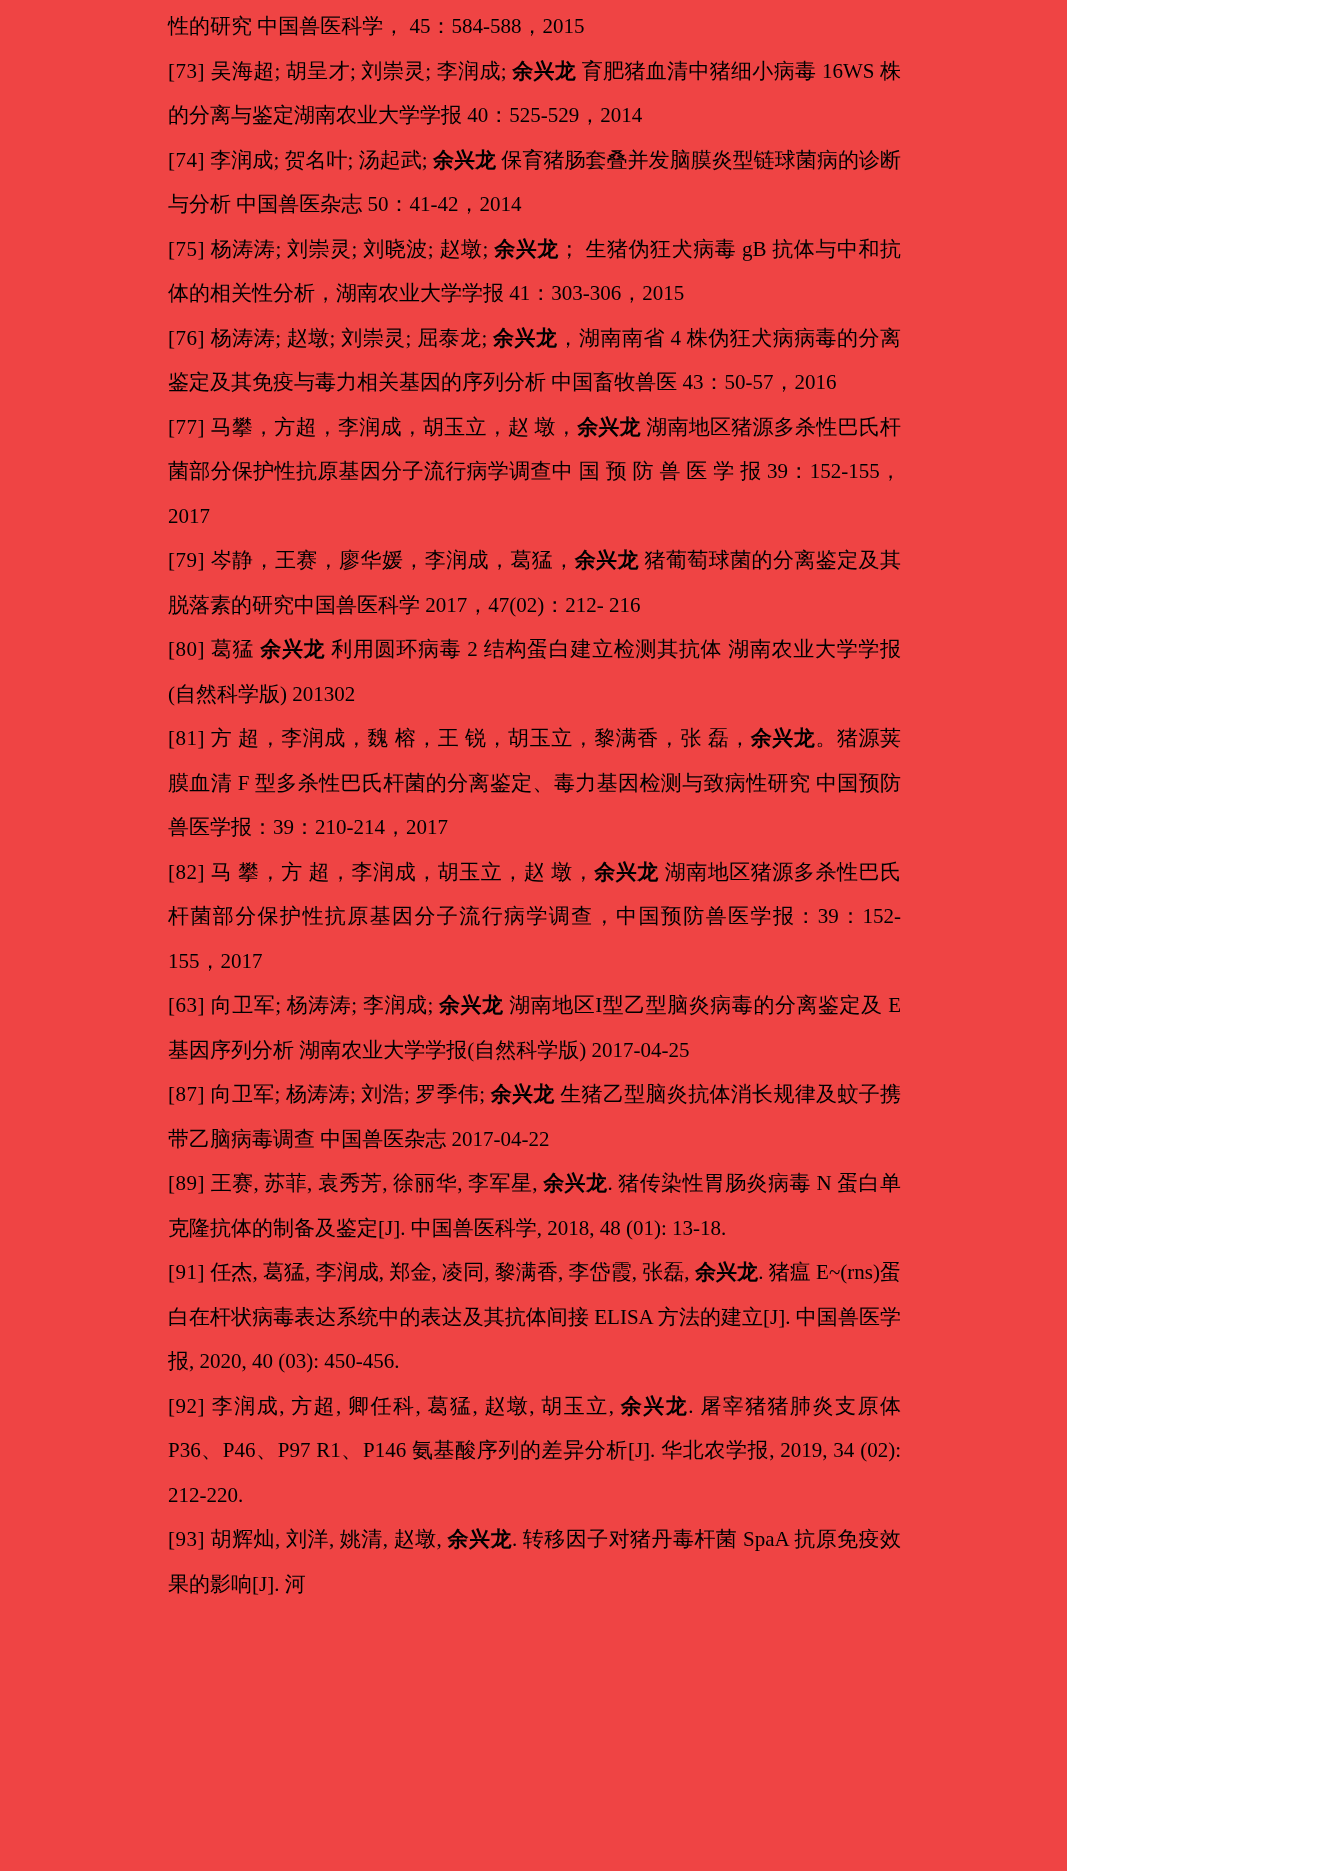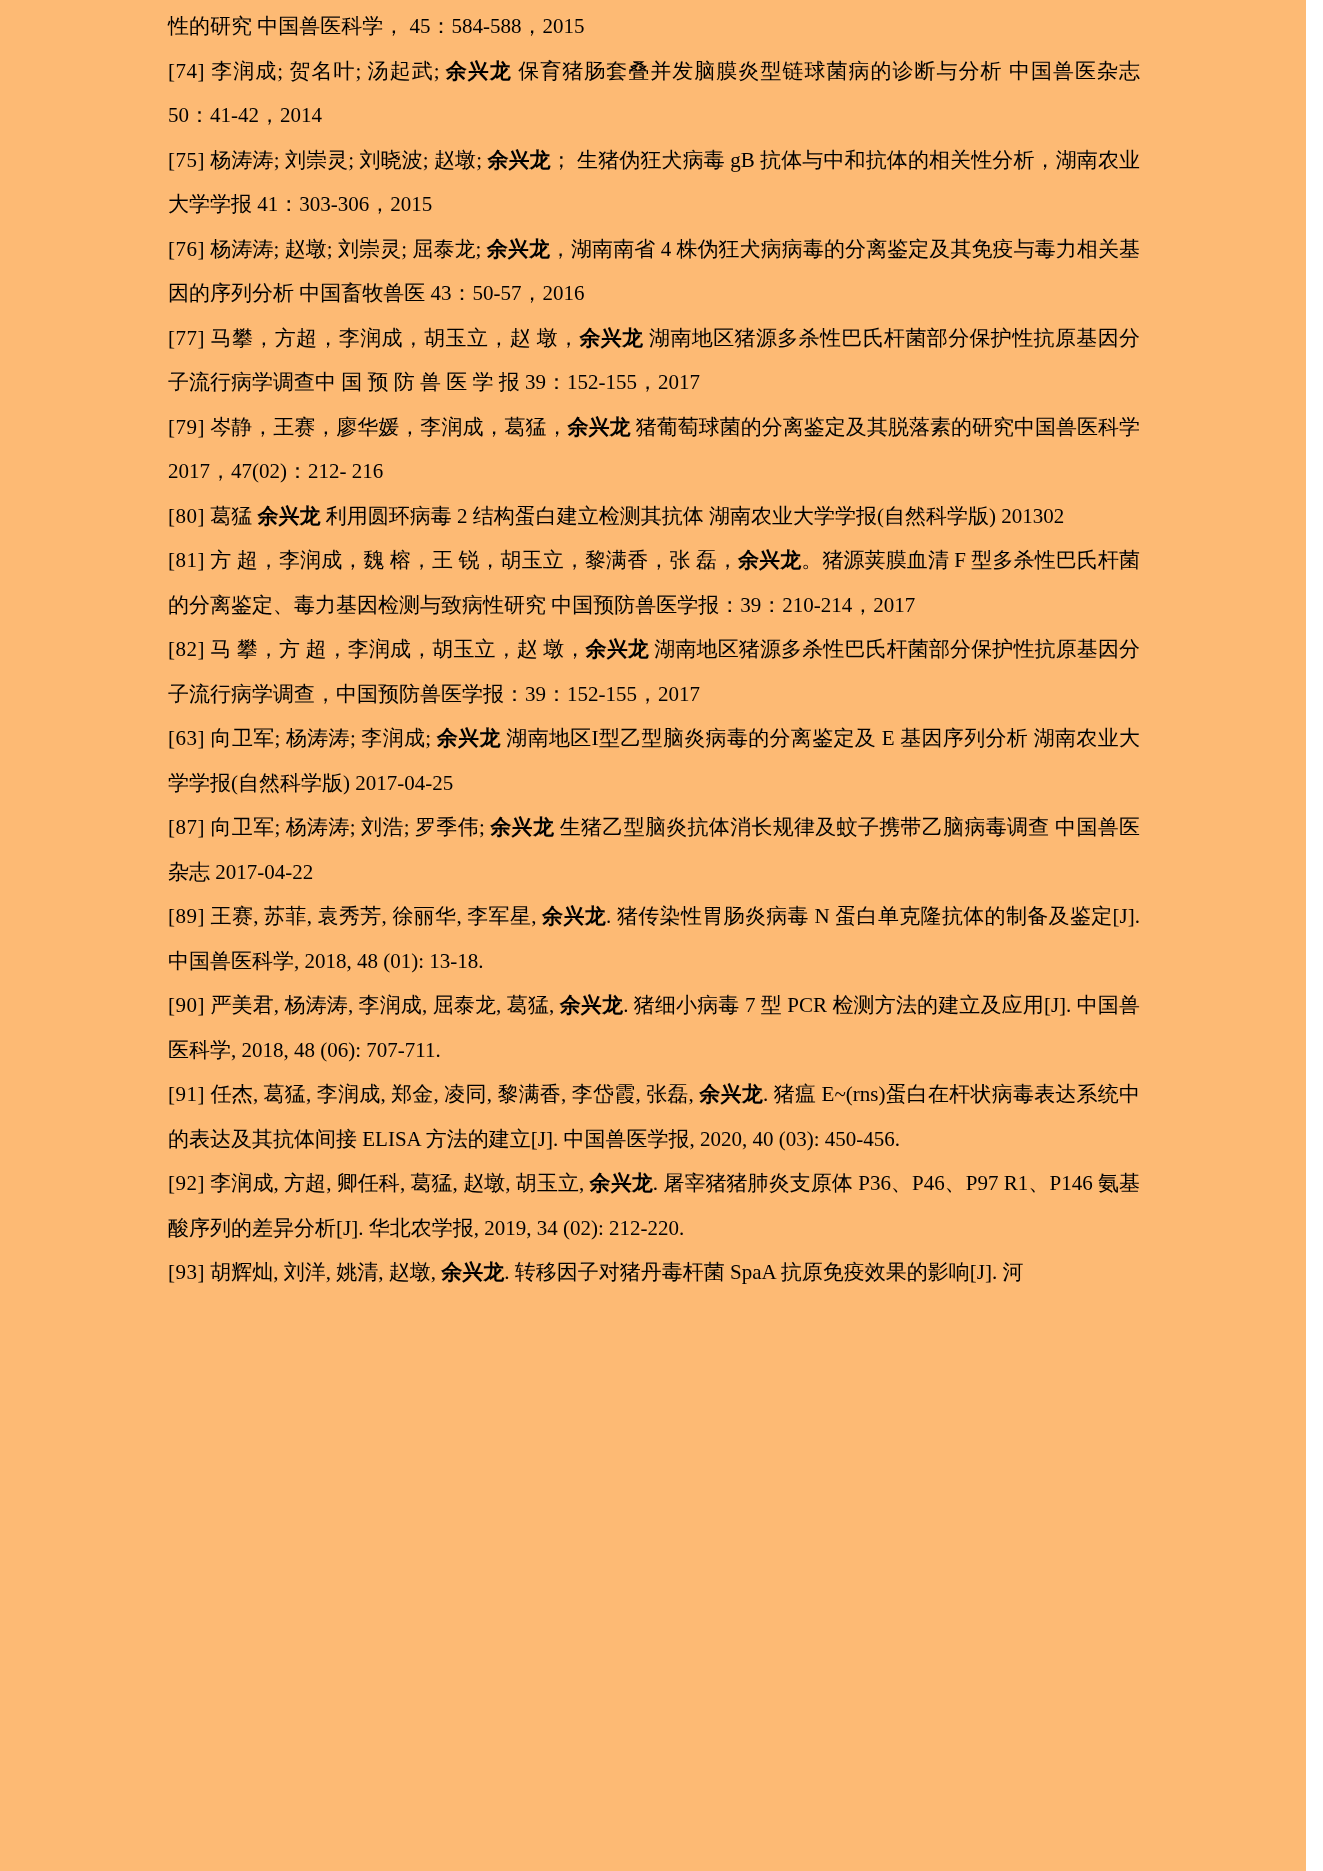--- a/index.html
+++ b/index.html
@@ -8,24 +8,24 @@
     background: #ffffff;
   }
   body {
     width: 1323px;
     height: 1871px;
     overflow: hidden;
     font-family: "Liberation Serif", serif;
   }
   .page {
     box-sizing: border-box;
-    width: 1306px;
+    width: 1067px;
     height: 1871px;
     padding: 4px 166px 0 168px;
-    background: #fdba74;
+    background: #ef4444;
   }
   .ref {
     margin: 0;
     padding: 0;
     font-size: 21px;
     line-height: 44.5px;
     color: #000000;
     text-align: justify;
     text-justify: inter-ideograph;
     word-break: break-word;
@@ -37,20 +37,21 @@
     letter-spacing: 0.5px;
   }
 </style>
 </head>
 <body>
 
 <div class="page">
   <div id="refs">
   <p class="ref"><span class="rid"></span><span class="pre">性的研究  中国兽医科学，  45：584-588，2015</span><span class="author"></span><span class="post"></span></p>
 
+  <p class="ref"><span class="rid">[73]</span><span class="pre"> 吴海超; 胡呈才; 刘崇灵; 李润成; </span><span class="author">余兴龙</span><span class="post"> 育肥猪血清中猪细小病毒 16WS 株的分离与鉴定湖南农业大学学报  40：525-529，2014</span></p>
 
   <p class="ref"><span class="rid">[74]</span><span class="pre"> 李润成; 贺名叶; 汤起武; </span><span class="author">余兴龙</span><span class="post">  保育猪肠套叠并发脑膜炎型链球菌病的诊断与分析  中国兽医杂志 50：41-42，2014</span></p>
 
   <p class="ref"><span class="rid">[75]</span><span class="pre"> 杨涛涛; 刘崇灵; 刘晓波; 赵墩; </span><span class="author">余兴龙</span><span class="post">； 生猪伪狂犬病毒 gB 抗体与中和抗体的相关性分析，湖南农业大学学报 41：303-306，2015</span></p>
 
   <p class="ref"><span class="rid">[76]</span><span class="pre"> 杨涛涛; 赵墩; 刘崇灵; 屈泰龙; </span><span class="author">余兴龙</span><span class="post">，湖南南省 4 株伪狂犬病病毒的分离鉴定及其免疫与毒力相关基因的序列分析 中国畜牧兽医   43：50-57，2016</span></p>
 
   <p class="ref"><span class="rid">[77]</span><span class="pre"> 马攀，方超，李润成，胡玉立，赵 墩，</span><span class="author">余兴龙</span><span class="post">  湖南地区猪源多杀性巴氏杆菌部分保护性抗原基因分子流行病学调查中 国 预 防 兽 医 学 报 39：152-155，2017</span></p>
 
 
@@ -65,21 +66,20 @@
 
 
 
   <p class="ref"><span class="rid">[63]</span><span class="pre"> 向卫军; 杨涛涛; 李润成; </span><span class="author">余兴龙</span><span class="post"> 湖南地区I型乙型脑炎病毒的分离鉴定及 E 基因序列分析 湖南农业大学学报(自然科学版) 2017-04-25</span></p>
 
   <p class="ref"><span class="rid">[87]</span><span class="pre"> 向卫军; 杨涛涛; 刘浩; 罗季伟; </span><span class="author">余兴龙</span><span class="post"> 生猪乙型脑炎抗体消长规律及蚊子携带乙脑病毒调查 中国兽医杂志 2017-04-22</span></p>
 
 
   <p class="ref"><span class="rid">[89]</span><span class="pre"> 王赛, 苏菲, 袁秀芳, 徐丽华, 李军星, </span><span class="author">余兴龙</span><span class="post">. 猪传染性胃肠炎病毒 N 蛋白单克隆抗体的制备及鉴定[J]. 中国兽医科学, 2018, 48 (01): 13-18.</span></p>
 
-  <p class="ref"><span class="rid">[90]</span><span class="pre"> 严美君, 杨涛涛, 李润成, 屈泰龙, 葛猛, </span><span class="author">余兴龙</span><span class="post">. 猪细小病毒 7 型 PCR 检测方法的建立及应用[J]. 中国兽医科学, 2018, 48 (06): 707-711.</span></p>
 
   <p class="ref"><span class="rid">[91]</span><span class="pre"> 任杰, 葛猛, 李润成, 郑金, 凌同, 黎满香, 李岱霞, 张磊, </span><span class="author">余兴龙</span><span class="post">. 猪瘟 E~(rns)蛋白在杆状病毒表达系统中的表达及其抗体间接 ELISA 方法的建立[J]. 中国兽医学报, 2020, 40 (03): 450-456.</span></p>
 
   <p class="ref"><span class="rid">[92]</span><span class="pre"> 李润成, 方超, 卿任科, 葛猛, 赵墩, 胡玉立, </span><span class="author">余兴龙</span><span class="post">. 屠宰猪猪肺炎支原体 P36、P46、P97 R1、P146 氨基酸序列的差异分析[J]. 华北农学报, 2019, 34 (02): 212-220.</span></p>
 
   <p class="ref"><span class="rid">[93]</span><span class="pre"> 胡辉灿, 刘洋, 姚清, 赵墩, </span><span class="author">余兴龙</span><span class="post">. 转移因子对猪丹毒杆菌 SpaA 抗原免疫效果的影响[J]. 河</span></p>
 </div>
 </div>
 
 </body></html>

